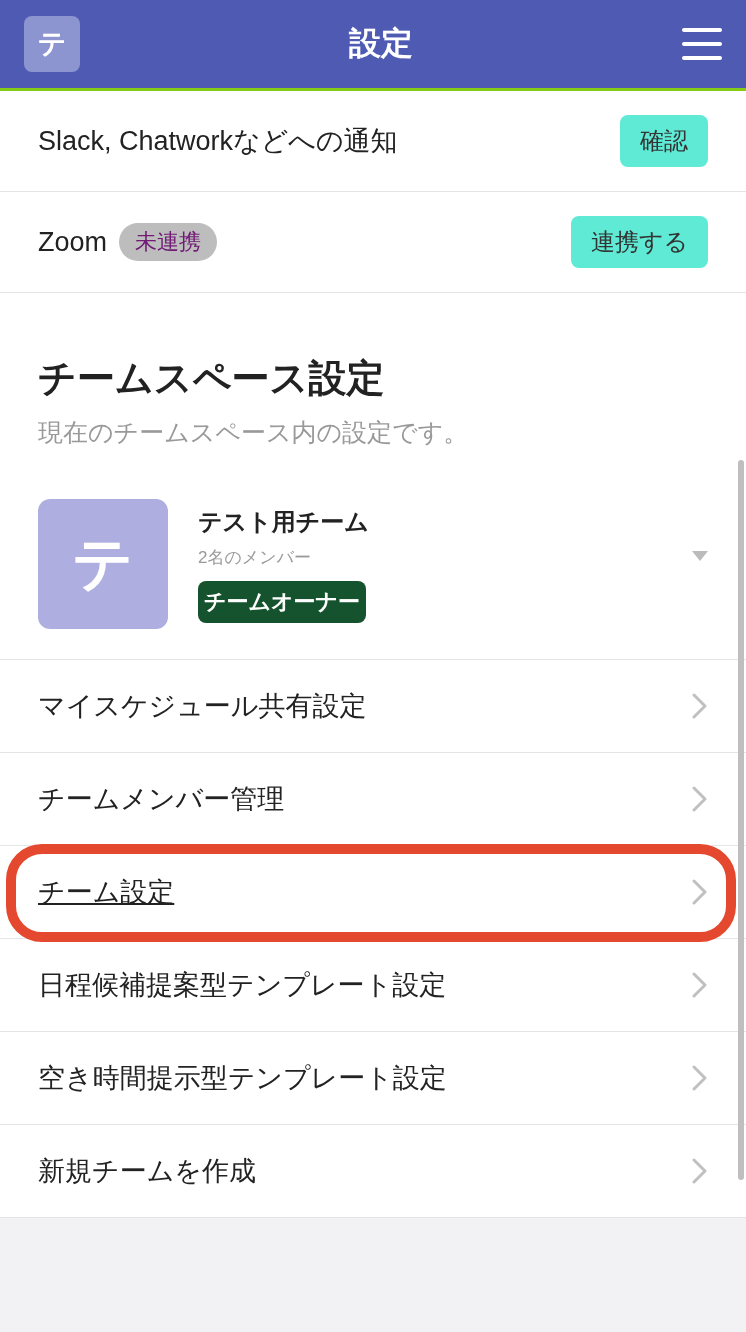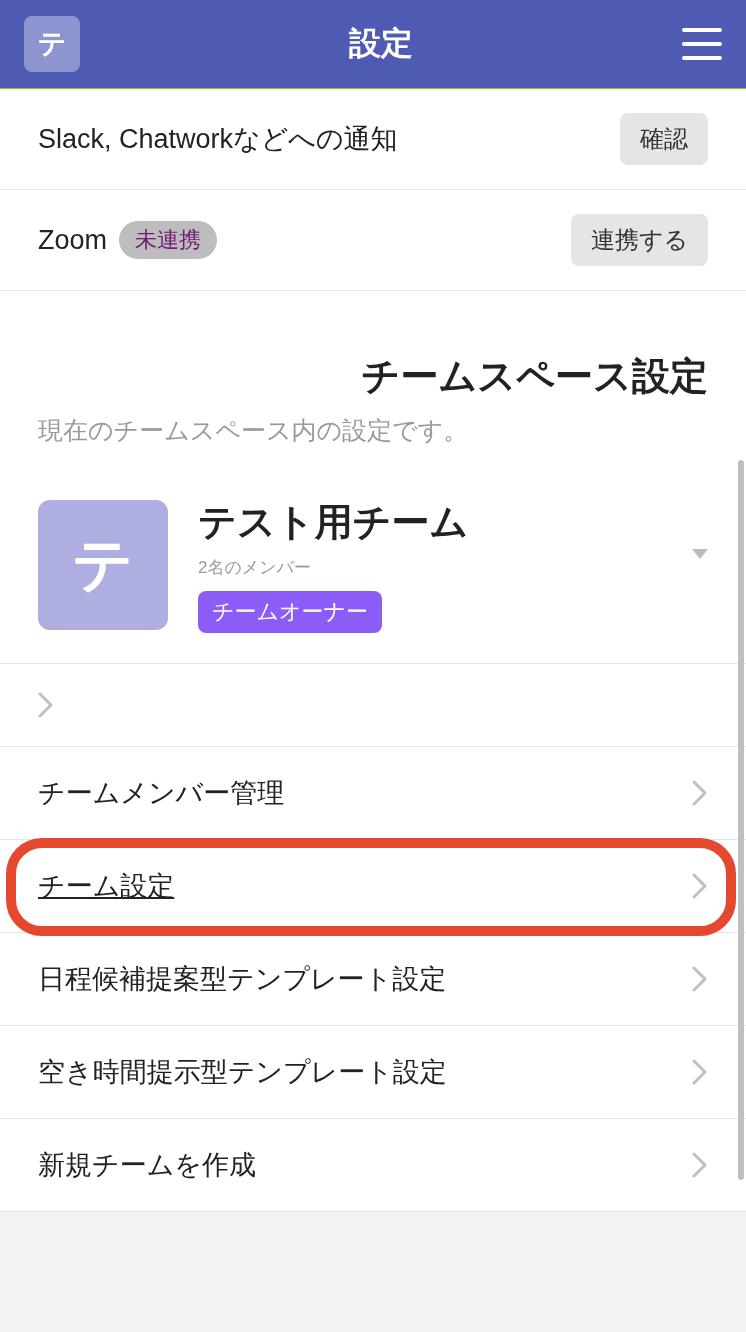--- a/index.html
+++ b/index.html
@@ -46,33 +46,33 @@
     .hamburger span {
       display: block;
       height: 4px;
       background: #fff;
       border-radius: 2px;
     }
     .content {
       padding: 0;
     }
     .list {
-      border-top: 1px solid #84cc16;
+      border-top: 3px solid #84cc16;
     }
     .list-item {
       display: flex;
       align-items: center;
       justify-content: space-between;
       padding: 24px 38px;
       border-bottom: 1px solid #e5e5e5;
       font-size: 27px;
       color: #222;
     }
     .btn-pill {
-      background: #e5e5e5;
+      background: #5eead4;
       border: none;
       border-radius: 8px;
       padding: 10px 20px;
       font-size: 24px;
       color: #333;
       font-family: inherit;
     }
     .badge-gray {
       background: #bdbdbd;
       color: #701a75;
@@ -82,21 +82,20 @@
       margin-left: 12px;
     }
     .section-header {
       padding: 60px 38px 20px 38px;
     }
     .section-title {
       font-size: 38px;
       font-weight: 700;
       color: #222;
       margin-bottom: 12px;
-      text-align: right;
     }
     .section-sub {
       font-size: 25px;
       color: #999;
     }
     .team-card {
       display: flex;
       align-items: center;
       padding: 20px 38px 30px 38px;
       border-bottom: 1px solid #e5e5e5;
@@ -112,37 +111,37 @@
       align-items: center;
       justify-content: center;
       color: #fff;
       font-size: 60px;
       font-weight: 600;
       margin-right: 30px;
       flex-shrink: 0;
     }
     .team-info { flex: 1; }
     .team-name {
-      font-size: 38px;
+      font-size: 24px;
       font-weight: 600;
       color: #222;
       margin-bottom: 8px;
     }
     .team-members {
       font-size: 17px;
       color: #999;
       margin-bottom: 12px;
     }
     .team-role {
       display: inline-block;
-      background: #8b5cf6;
+      background: #14532d;
       color: #fff;
       font-size: 22px;
-      font-weight: 400;
-      padding: 6px 14px;
+      font-weight: 700;
+      padding: 6px 6px;
       border-radius: 8px;
     }
     .dropdown-caret {
       position: absolute;
       right: 38px;
       top: 72px;
       width: 0;
       height: 0;
       border-left: 8px solid transparent;
       border-right: 8px solid transparent;
@@ -226,20 +225,21 @@
     <div class="team-info">
       <div class="team-name">テスト用チーム</div>
       <div class="team-members">2名のメンバー</div>
       <div class="team-role">チームオーナー</div>
     </div>
     <div class="dropdown-caret"></div>
   </div>
 
   <div class="nav-list">
     <div class="nav-item">
+      <span>マイスケジュール共有設定</span>
       <span class="chevron">
         <svg width="16" height="26" viewBox="0 0 16 26">
             <path d="M2 2 L13 13 L2 24" stroke="currentColor" stroke-width="3" fill="none" stroke-linecap="round" stroke-linejoin="round"></path>
           </svg>
       </span>
     </div>
     <div class="nav-item">
       <span>チームメンバー管理</span>
       <span class="chevron">
         <svg width="16" height="26" viewBox="0 0 16 26">

